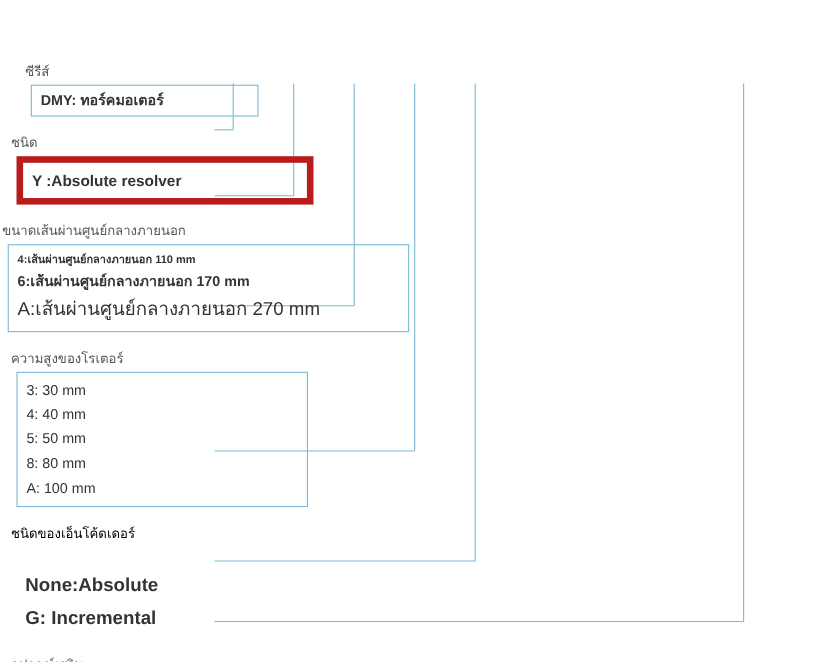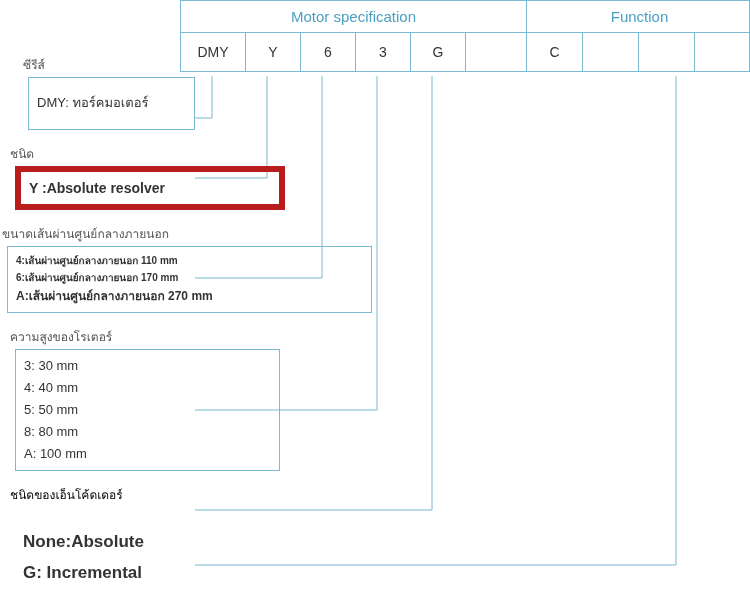--- a/index.html
+++ b/index.html
@@ -48,46 +48,20 @@
       top: 55px;
       left: 0;
       width: 750px;
     }
   </style>
 </head>
 <body>
 
 <div class="container">
 
-  <div class="header-table">
-    <div class="header-row">
-
-      <div style="display:flex; flex-direction:column; border-right:1px solid #7ab8d4; flex: 0 0 345px;">
-        <div style="text-align:center; padding:7px 10px; color:#4a9ec2; font-size:15px; border-bottom:1px solid #7ab8d4;">Motor specification</div>
-        <div style="display:flex;">
-          <div style="width:65px; height:38px; display:flex; align-items:center; justify-content:center; border-right:1px solid #7ab8d4; font-size:14px;">DMY</div>
-          <div style="width:55px; height:38px; display:flex; align-items:center; justify-content:center; border-right:1px solid #7ab8d4; font-size:14px;">Y</div>
-          <div style="width:55px; height:38px; display:flex; align-items:center; justify-content:center; border-right:1px solid #7ab8d4; font-size:14px;">6</div>
-          <div style="width:55px; height:38px; display:flex; align-items:center; justify-content:center; border-right:1px solid #7ab8d4; font-size:14px;">3</div>
-          <div style="width:55px; height:38px; display:flex; align-items:center; justify-content:center; border-right:1px solid #7ab8d4; font-size:14px;">G</div>
-          <div style="width:60px; height:38px; display:flex; align-items:center; justify-content:center; font-size:14px;"></div>
-        </div>
-      </div>
-
-      <div style="display:flex; flex-direction:column; flex: 0 0 225px;">
-        <div style="text-align:center; padding:7px 10px; color:#4a9ec2; font-size:15px; border-bottom:1px solid #7ab8d4;">Function</div>
-        <div style="display:flex;">
-          <div style="width:56px; height:38px; display:flex; align-items:center; justify-content:center; border-right:1px solid #7ab8d4; font-size:14px;">C</div>
-          <div style="width:56px; height:38px; display:flex; align-items:center; justify-content:center; border-right:1px solid #7ab8d4; font-size:14px;"></div>
-          <div style="width:56px; height:38px; display:flex; align-items:center; justify-content:center; border-right:1px solid #7ab8d4; font-size:14px;"></div>
-          <div style="width:57px; height:38px; display:flex; align-items:center; justify-content:center; font-size:14px;"></div>
-        </div>
-      </div>
-    </div>
-  </div>
 
   <svg class="connector-lines" xmlns="http://www.w3.org/2000/svg">
 
     <line x1="212" y1="76" x2="212" y2="118" stroke="#7ab8d4" stroke-width="1"></line>
     <line x1="212" y1="118" x2="195" y2="118" stroke="#7ab8d4" stroke-width="1"></line>
 
     <line x1="267" y1="76" x2="267" y2="178" stroke="#7ab8d4" stroke-width="1"></line>
     <line x1="267" y1="178" x2="195" y2="178" stroke="#7ab8d4" stroke-width="1"></line>
 
     <line x1="322" y1="76" x2="322" y2="278" stroke="#7ab8d4" stroke-width="1"></line>
@@ -100,38 +74,38 @@
     <line x1="432" y1="510" x2="195" y2="510" stroke="#7ab8d4" stroke-width="1"></line>
 
     <line x1="676" y1="76" x2="676" y2="565" stroke="#7ab8d4" stroke-width="1"></line>
     <line x1="676" y1="565" x2="195" y2="565" stroke="#7ab8d4" stroke-width="1"></line>
   </svg>
 
   <div class="content">
 
     <div style="margin-left:23px; margin-bottom:14px;">
       <div style="color:#555; font-size:12px; margin-bottom:3px;">ซีรีส์</div>
-      <div style="border:1px solid #7ab8d4; padding:15px 8px; margin-left:5px; width:167px;">
+      <div style="border:1px solid #7ab8d4; padding:3px 8px; margin-left:5px; width:207px;font-weight:bold;">
         <div style="font-size:13px; line-height:1.6;">DMY: ทอร์คมอเตอร์</div>
       </div>
     </div>
 
     <div style="margin-left:10px; margin-bottom:14px;">
       <div style="color:#555; font-size:12px; margin-bottom:3px;">ชนิด</div>
       <div style="border:6px solid #b91c1c; padding:5px 8px; margin-left:5px; width:270px;">
         <div style="font-size:14px; font-weight:bold; line-height:1.6;">Y :Absolute resolver</div>
       </div>
     </div>
 
     <div style="margin-left:2px; margin-bottom:14px;">
       <div style="color:#555; font-size:12px; margin-bottom:3px;">ขนาดเส้นผ่านศูนย์กลางภายนอก</div>
       <div style="border:1px solid #7ab8d4; padding:5px 8px; margin-left:5px; width:365px;">
         <div style="font-size:10px; font-weight:bold; line-height:1.7;">4:เส้นผ่านศูนย์กลางภายนอก 110 mm</div>
-        <div style="font-size:10px; font-weight:bold; line-height:1.7;">6:เส้นผ่านศูนย์กลางภายนอก 170 mm</div>
-        <div style="font-size:12px; font-weight:bold; line-height:1.7;">A:เส้นผ่านศูนย์กลางภายนอก 270 mm</div>
+        <div style="font-size:13px; font-weight:bold; line-height:1.7;">6:เส้นผ่านศูนย์กลางภายนอก 170 mm</div>
+        <div style="font-size:17px; font-weight:normal; line-height:1.7;">A:เส้นผ่านศูนย์กลางภายนอก 270 mm</div>
       </div>
     </div>
 
     <div style="margin-left:10px; margin-bottom:14px;">
       <div style="color:#555; font-size:12px; margin-bottom:3px;">ความสูงของโรเตอร์</div>
       <div style="border:1px solid #7ab8d4; padding:5px 8px; margin-left:5px; width:265px;">
         <div style="font-size:13px; line-height:1.7;">3: 30 mm</div>
         <div style="font-size:13px; line-height:1.7;">4: 40 mm</div>
         <div style="font-size:13px; line-height:1.7;">5: 50 mm</div>
         <div style="font-size:13px; line-height:1.7;">8: 80 mm</div>

